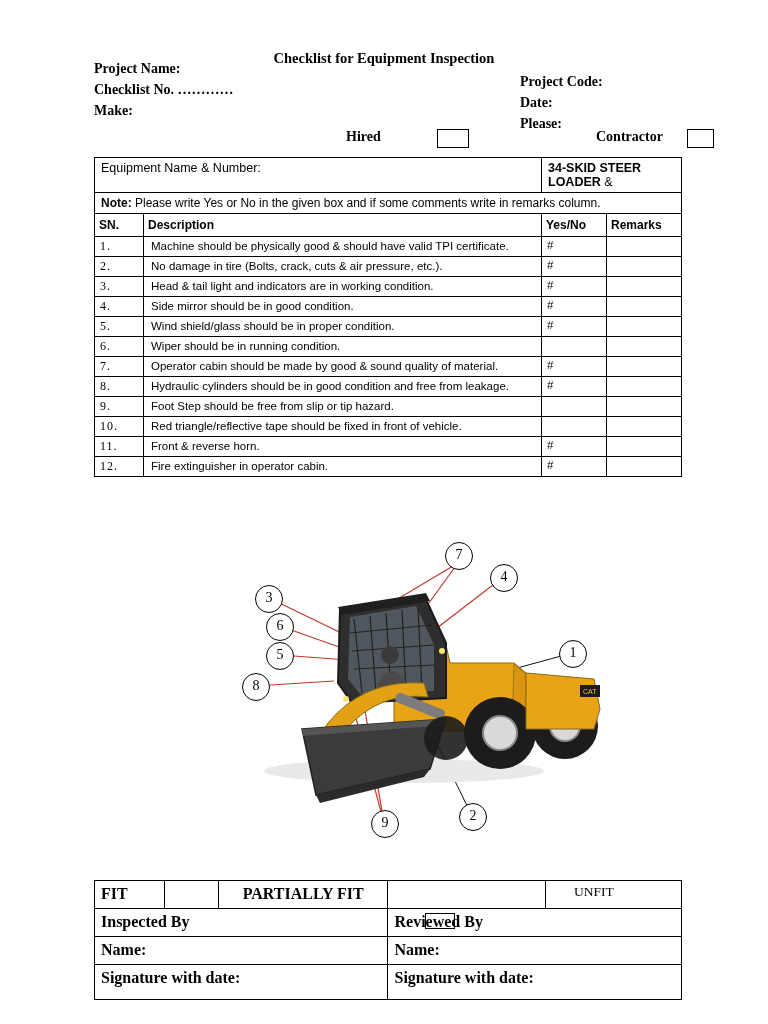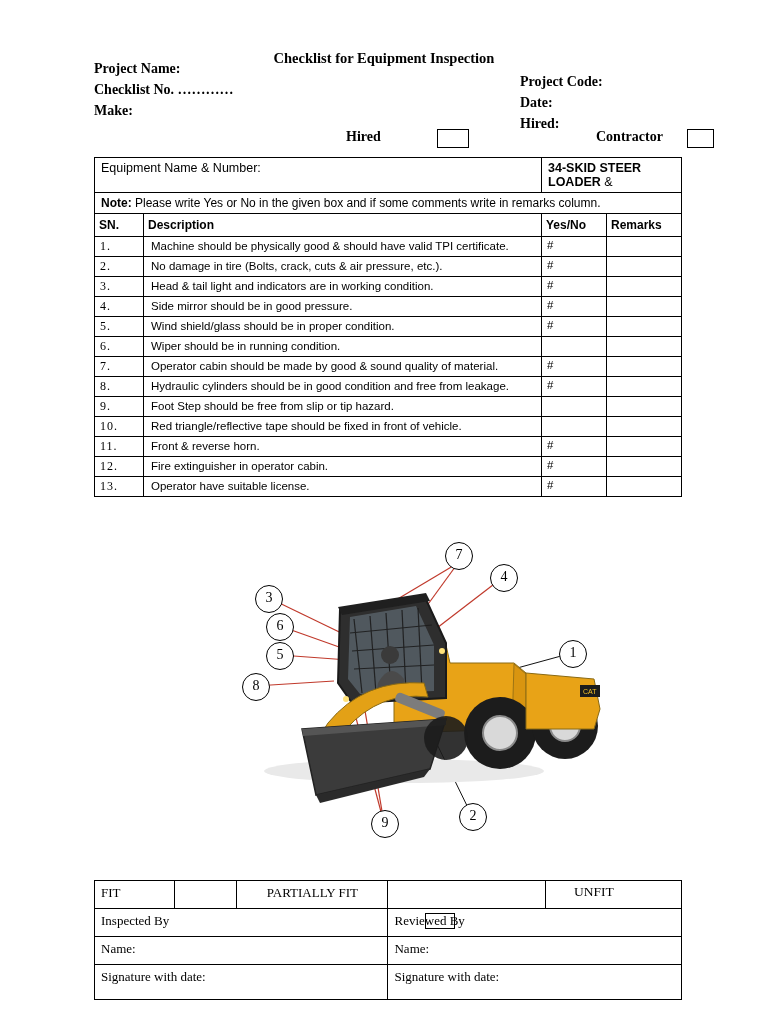--- a/index.html
+++ b/index.html
@@ -158,21 +158,22 @@
   }
   .loader-svg { position: absolute; left: 0; top: 0; z-index: 4; }
 
   
   .ftbl {
     position: absolute;
     left: 94px; top: 880px;
     width: 588px;
     border-collapse: collapse;
     font-family: "Liberation Serif", serif;
-    font-size: 13px;
+    font-size: 16px;
+    font-weight: bold;
   }
   .ftbl td {
     border: 1px solid #000;
     padding: 4px 6px;
     vertical-align: top;
     height: 19px;
   }
   .fit-cell { width: 42px; }
   .fit-box1 { width: 30px; }
   .pf-cell { text-align: center; }
@@ -190,21 +191,21 @@
 
   <div class="hdr-left">
     <div>Project Name:</div>
     <div>Checklist No. …………</div>
     <div>Make:</div>
   </div>
 
   <div class="hdr-right">
     <div>Project Code:</div>
     <div>Date:</div>
-    <div>Hired:</div>
+    <div>Please:</div>
   </div>
 
   <div class="hired-row">
     <span class="hired-label">Hired</span>
     <span class="hired-box"></span>
     <span class="contractor-label">Contractor</span>
     <span class="contractor-box"></span>
   </div>
 
   <table class="tbl">
@@ -237,21 +238,21 @@
           <td></td>
         </tr>
         <tr>
           <td class="sn-cell">3.</td>
           <td class="desc-cell">Head &amp; tail light and indicators are in working condition.</td>
           <td class="yn-cell">#</td>
           <td></td>
         </tr>
         <tr>
           <td class="sn-cell">4.</td>
-          <td class="desc-cell">Side mirror should be in good pressure.</td>
+          <td class="desc-cell">Side mirror should be in good condition.</td>
           <td class="yn-cell">#</td>
           <td></td>
         </tr>
         <tr>
           <td class="sn-cell">5.</td>
           <td class="desc-cell">Wind shield/glass should be in proper condition.</td>
           <td class="yn-cell">#</td>
           <td></td>
         </tr>
         <tr>
@@ -286,26 +287,20 @@
         </tr>
         <tr>
           <td class="sn-cell">11.</td>
           <td class="desc-cell">Front &amp; reverse horn.</td>
           <td class="yn-cell">#</td>
           <td></td>
         </tr>
         <tr>
           <td class="sn-cell">12.</td>
           <td class="desc-cell">Fire extinguisher in operator cabin.</td>
-          <td class="yn-cell">#</td>
-          <td></td>
-        </tr>
-        <tr>
-          <td class="sn-cell">13.</td>
-          <td class="desc-cell">Operator have suitable license.</td>
           <td class="yn-cell">#</td>
           <td></td>
         </tr>
       </tbody>
   </table>
 
   <div class="diagram">
 
     <svg class="loader-svg" width="588" height="320" viewBox="0 0 588 320">
 

